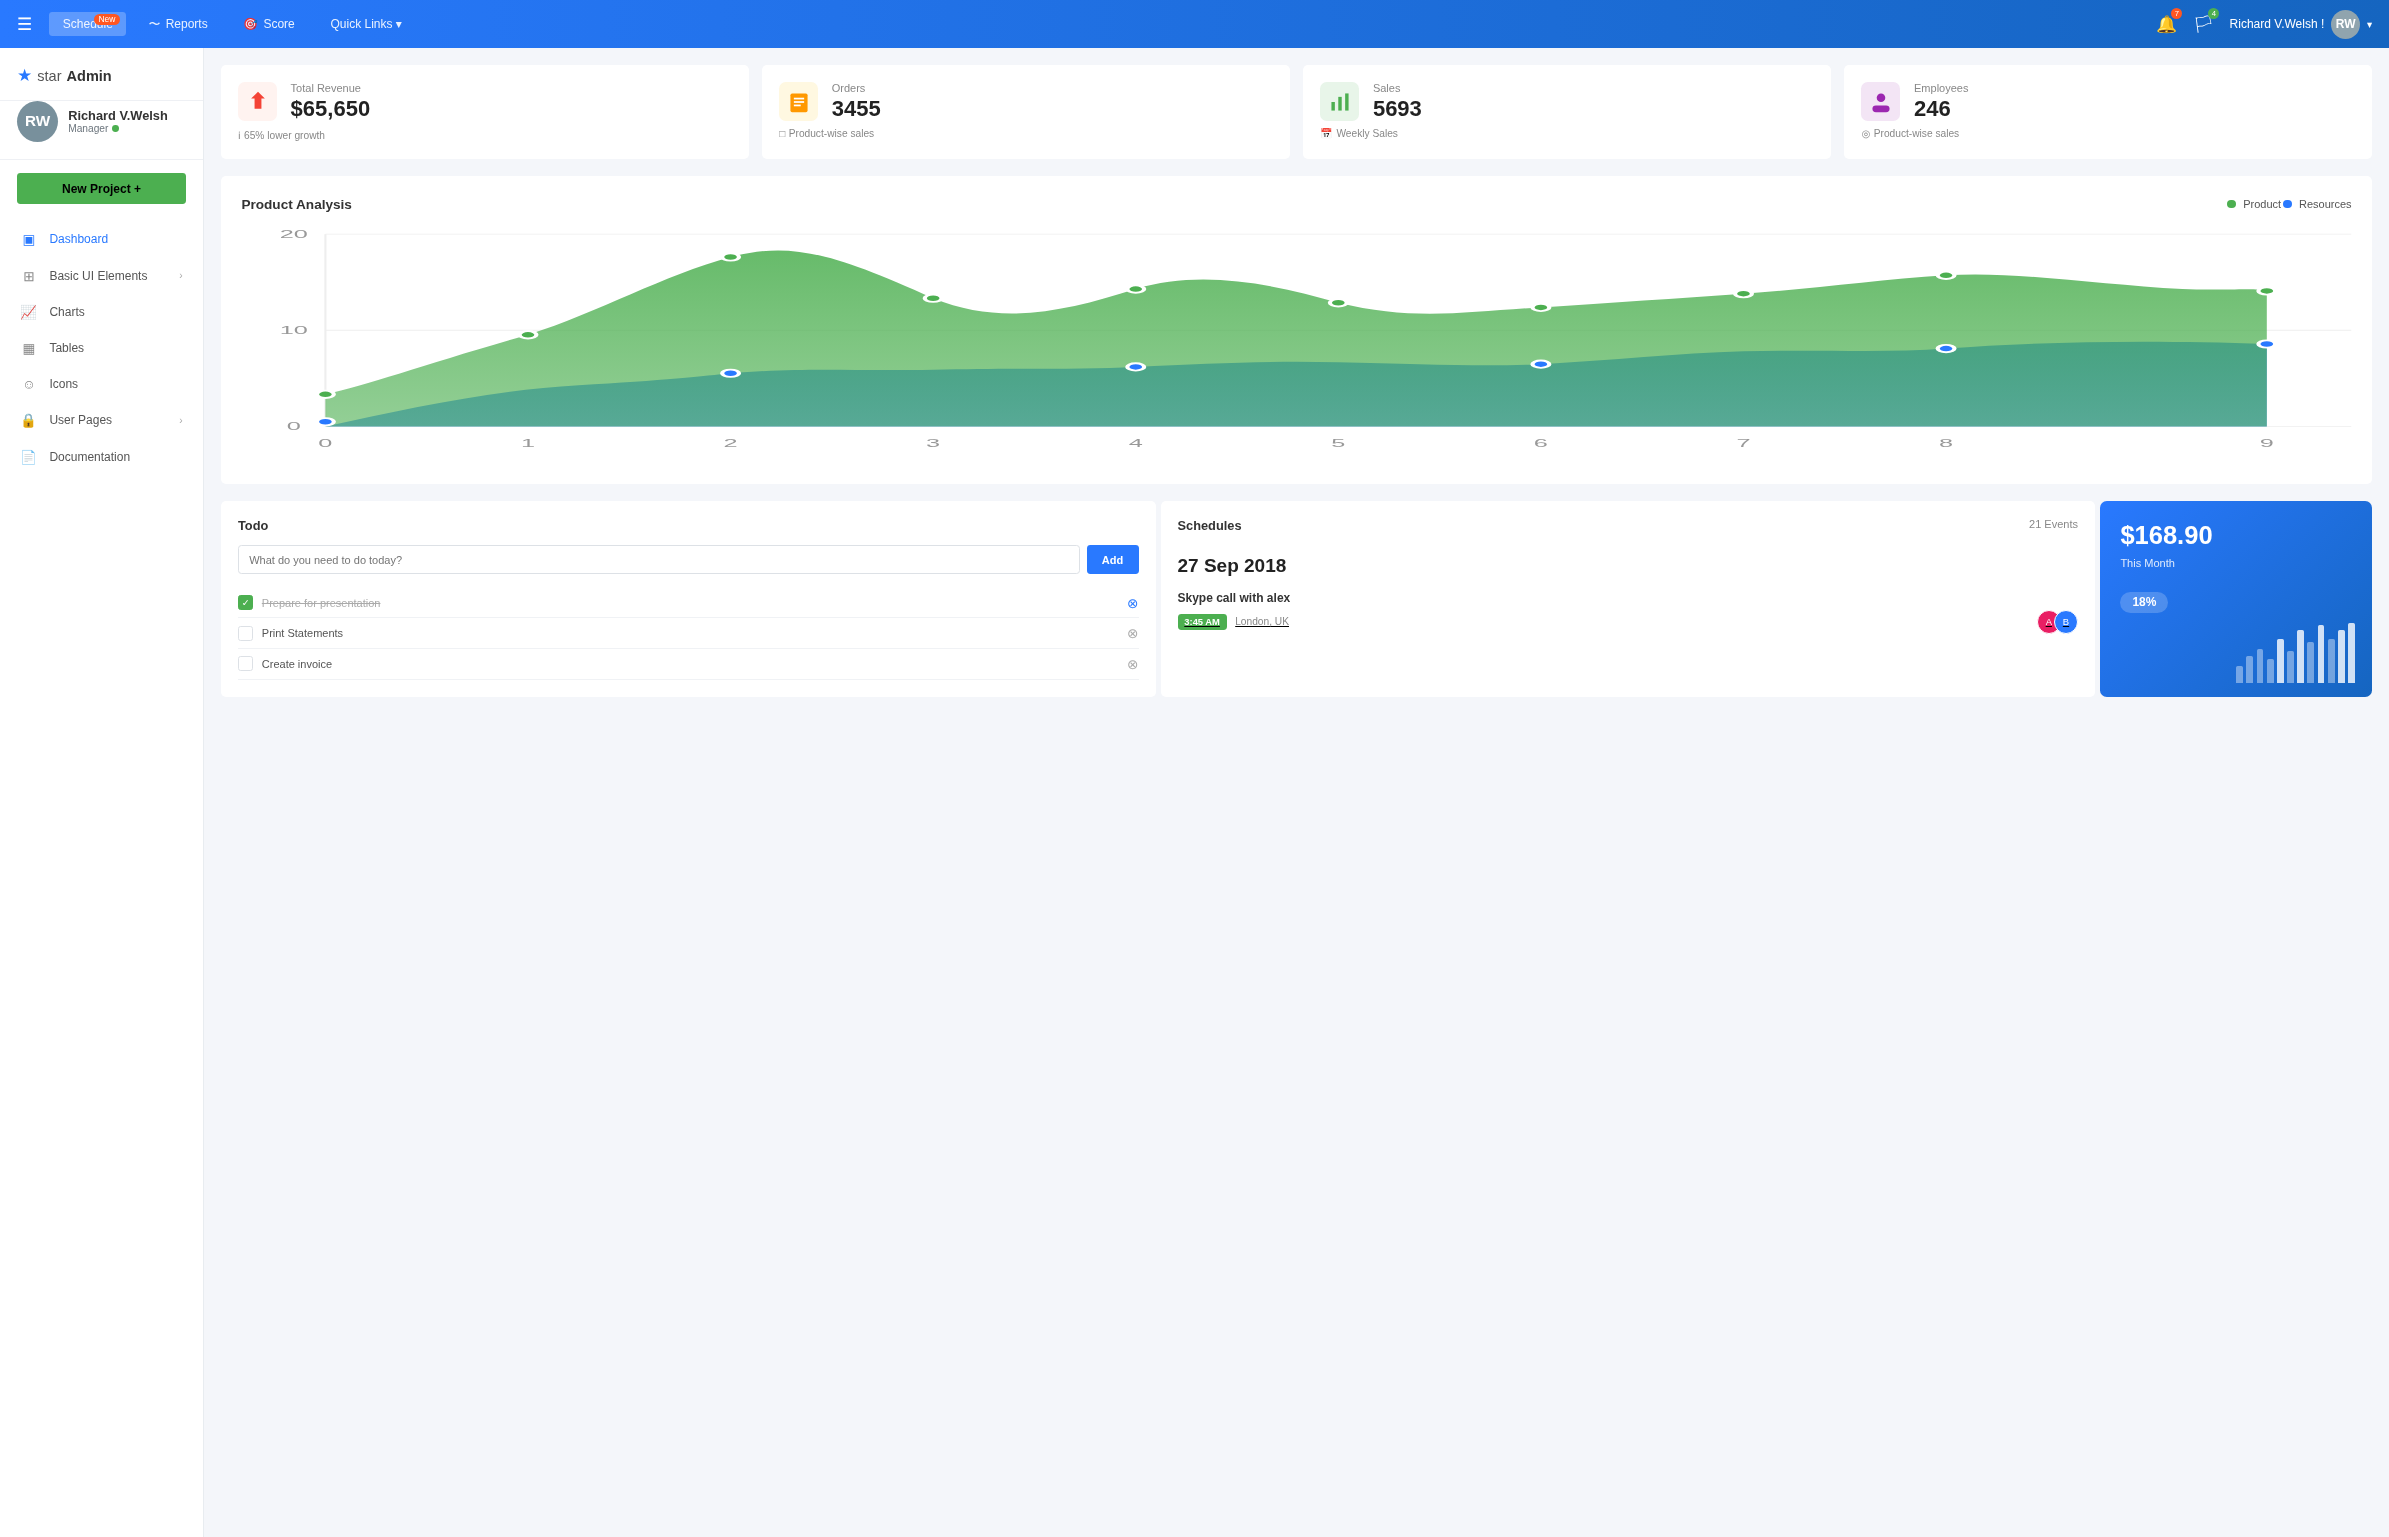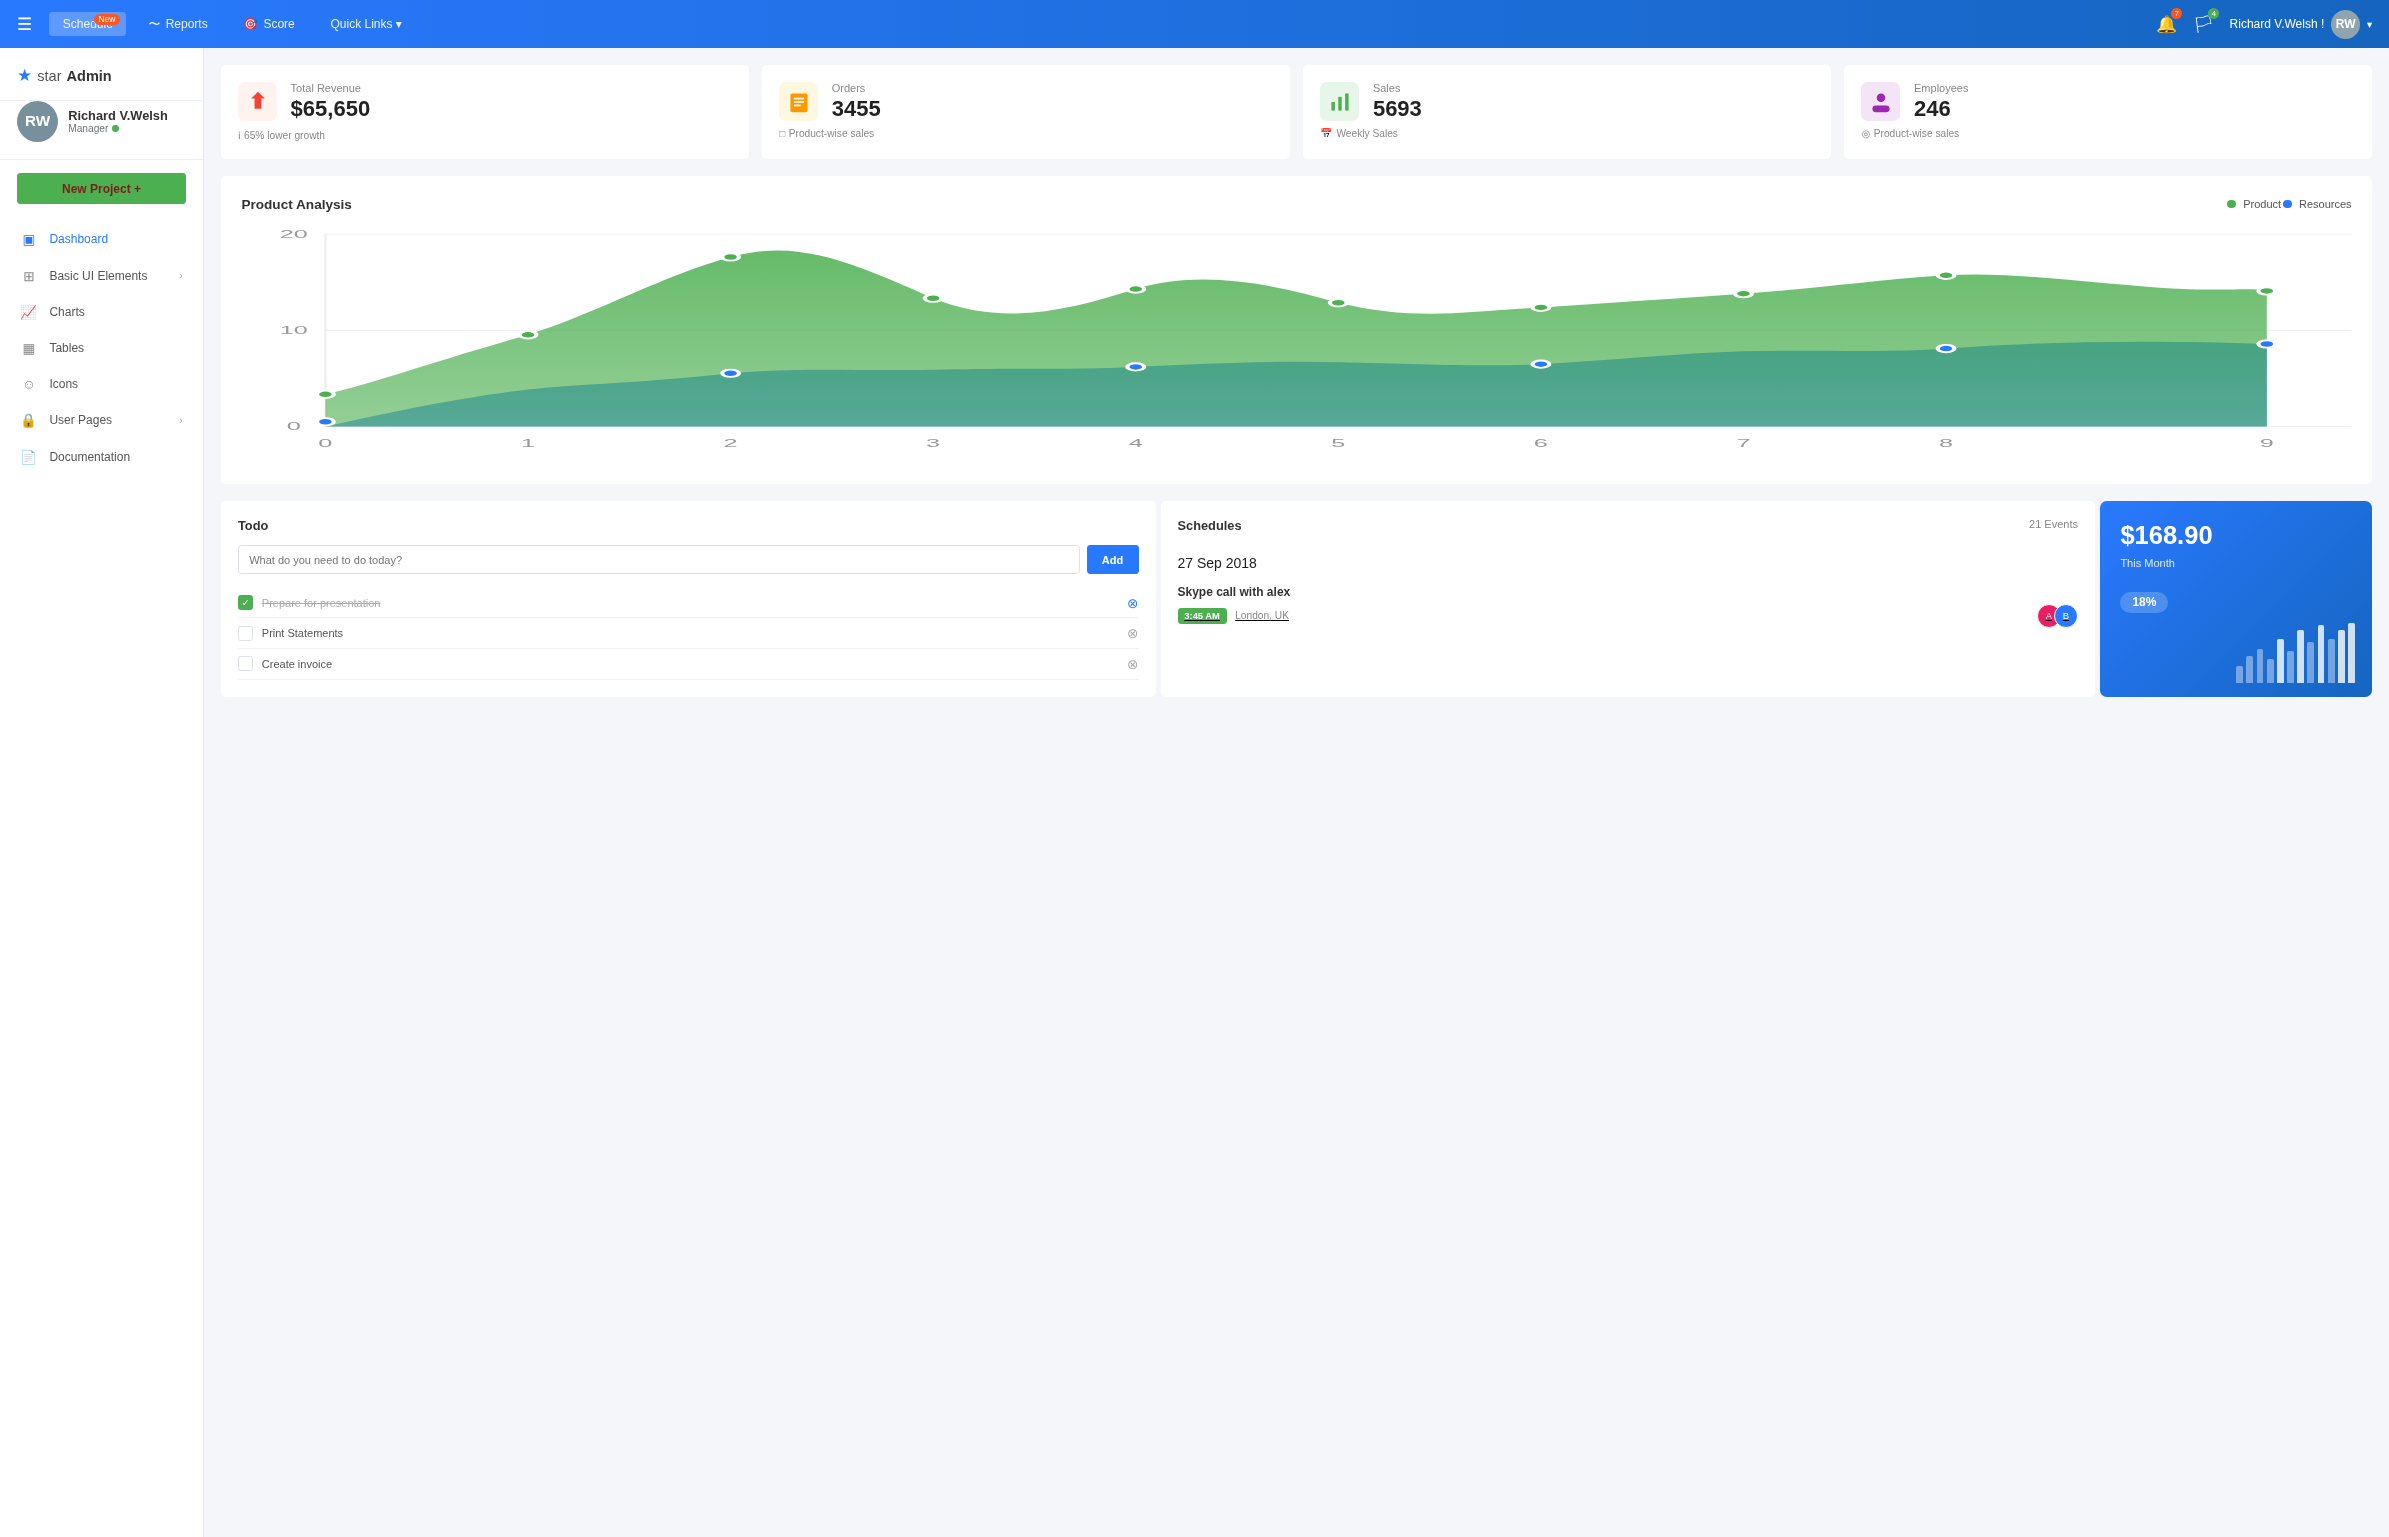--- a/index.html
+++ b/index.html
@@ -119,21 +119,21 @@
     }
     .sidebar-user .online-dot {
       width: 6.8px; height: 6.8px;
       background: #4caf50;
       border-radius: 50%;
       display: inline-block;
     }
     .new-project-btn {
       margin: 13.6px 17px;
       background: #4caf50;
-      color: #7f1d1d;
+      color: #000000;
       border: none;
       border-radius: 3.4px;
       padding: 8.5px;
       width: calc(100% - 34px);
       font-size: 12px;
       font-weight: 600;
       cursor: pointer;
       text-align: center;
     }
     .sidebar-nav { margin-top: 3.4px; }
@@ -262,21 +262,21 @@
       flex-shrink: 0;
       cursor: pointer;
     }
     .todo-item .check-box.checked { background: #4caf50; border-color: #4caf50; color: white; font-size: 9.4px; }
     .todo-item .text { flex: 1; }
     .todo-item .text.done { text-decoration: line-through; color: #aaa; }
     .todo-item .close-btn { cursor: pointer; color: #aaa; font-size: 13.6px; }
     .todo-item .close-btn.blue { color: #2979ff; }
 
     
-    .schedule-date { font-size: 14px; font-weight: 400; color: #222; }
+    .schedule-date { font-size: 19px; font-weight: 700; color: #222; }
     .schedule-event-item { margin-top: 13.6px; }
     .event-title { font-size: 12px; font-weight: 600; color: #333; margin-bottom: 5.1px; }
     .event-details { display: flex; align-items: center; gap: 8.5px; text-decoration: underline; }
     .time-badge {
       background: #4caf50;
       color: white;
       font-size: 9.4px;
       padding: 2.6px 6.8px;
       border-radius: 3.4px;
       font-weight: 600;

